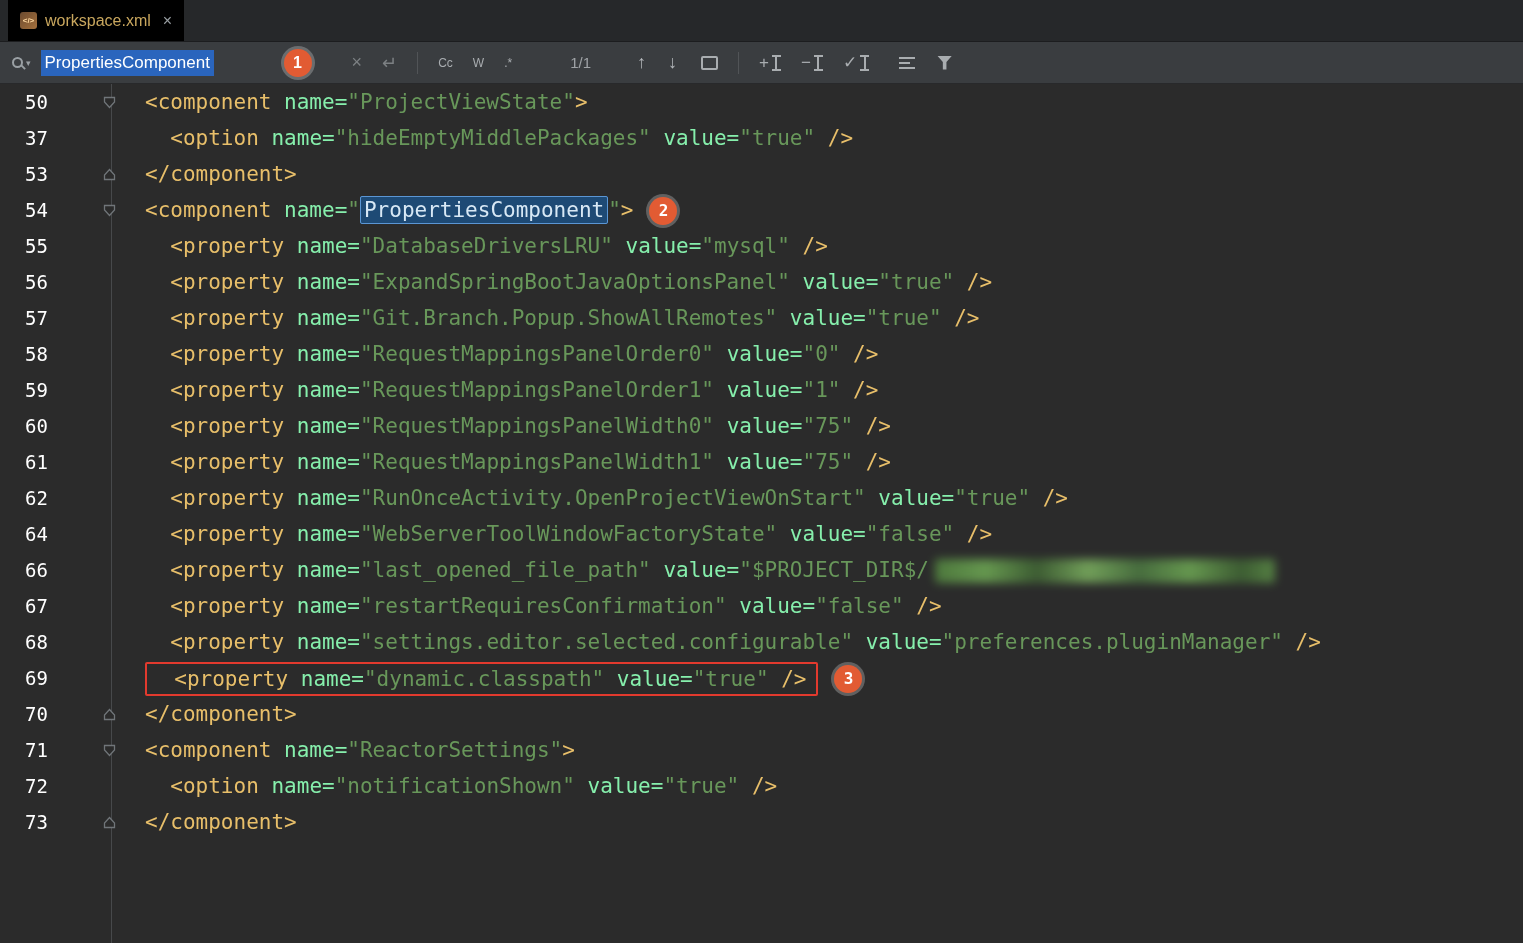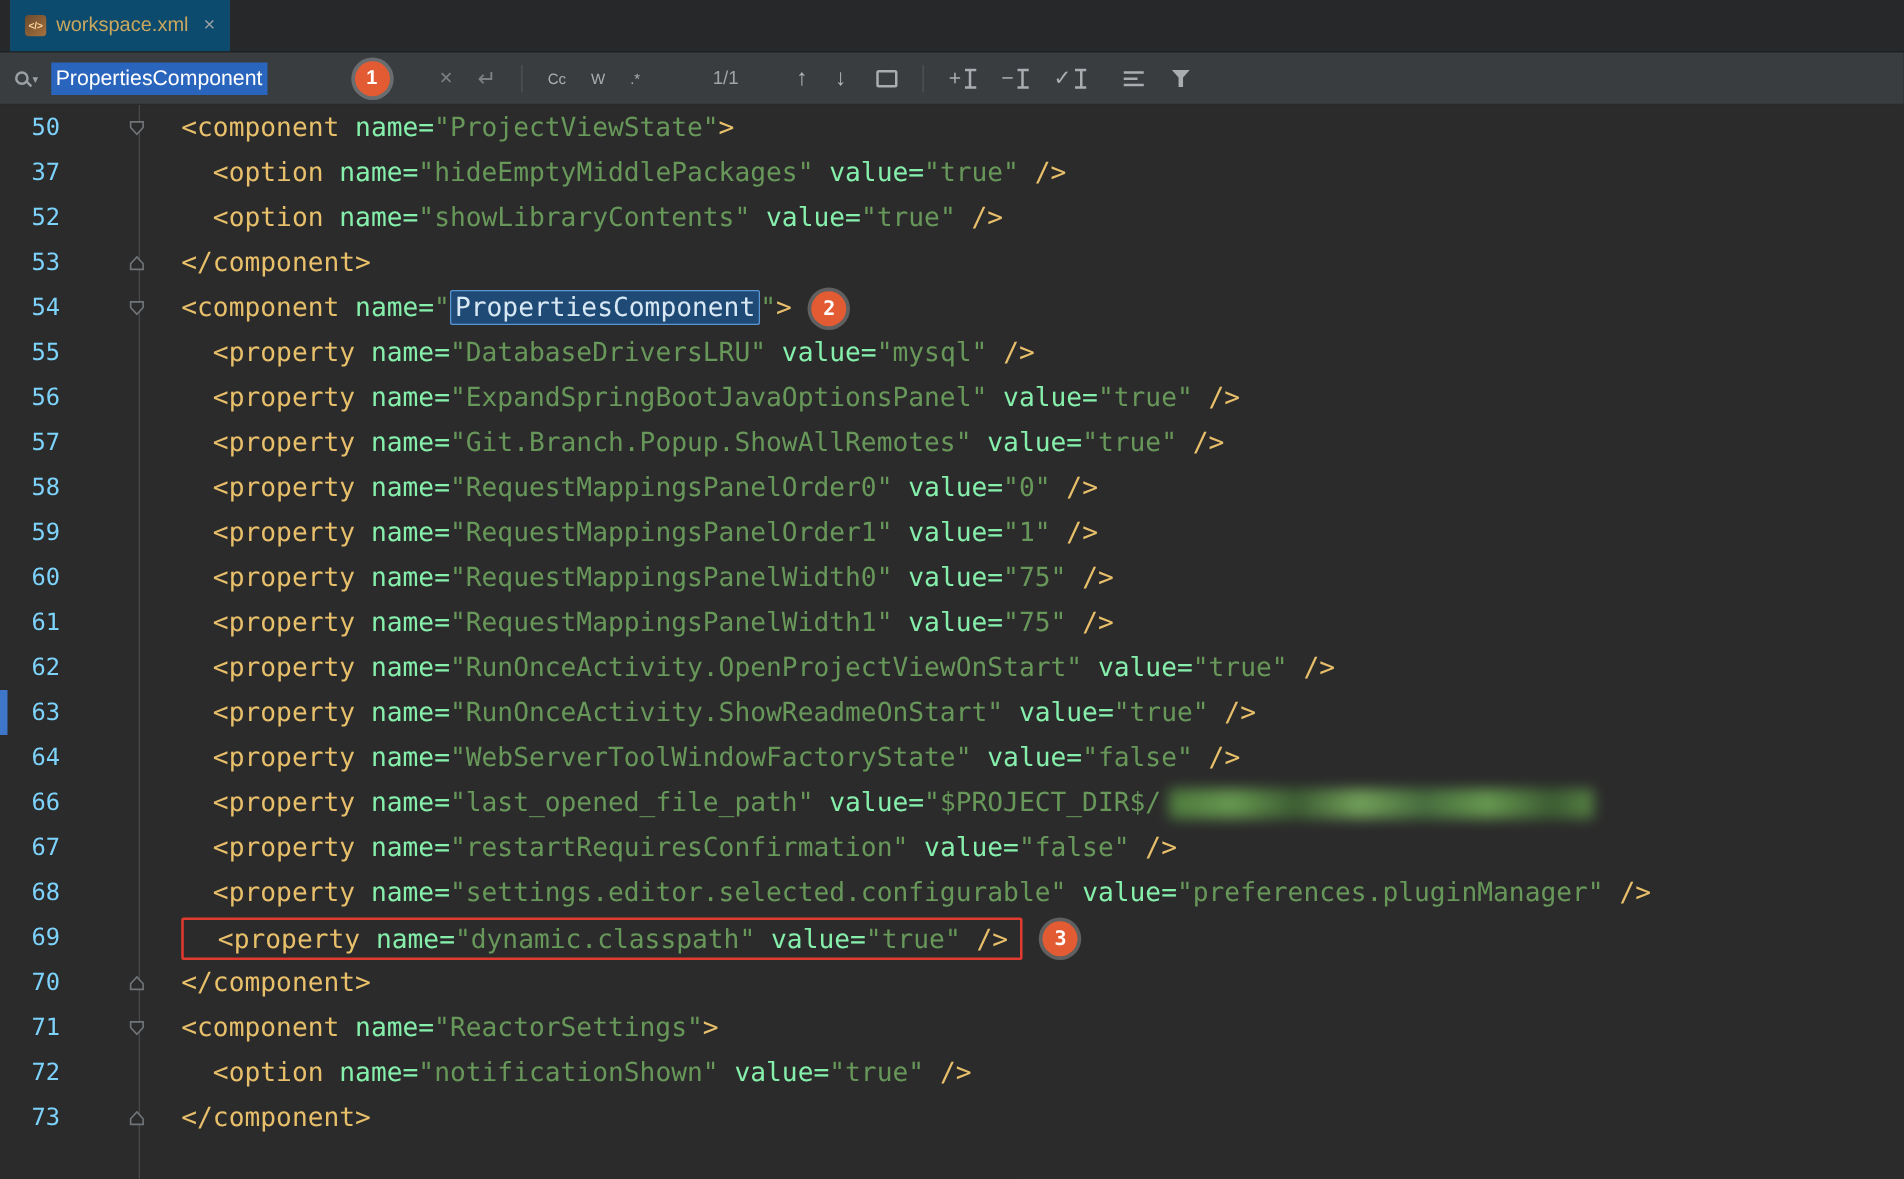--- a/index.html
+++ b/index.html
@@ -3,21 +3,21 @@
 <meta charset="utf-8">
 <style>
   * { margin:0; padding:0; box-sizing:border-box; }
   html,body { width:1523px; height:943px; overflow:hidden; background:#2b2b2b;
               font-family:"Liberation Sans", sans-serif; }
 
   
   .tabbar { height:42px; background:#26282a; border-bottom:1px solid #1c1d1f;
             display:flex; align-items:stretch; }
   .tab { display:flex; align-items:center; gap:8px; padding:0 12px; margin-left:8px;
-         background:#0c4a6e; }
+         background:#000000; }
   .file-icon { width:17px; height:17px; border-radius:3px;
                background:linear-gradient(135deg,#6b4a2f,#a5713d);
                display:flex; align-items:center; justify-content:center;
                color:#ffd9a0; font-size:8px; font-weight:bold; }
   .file-icon::after { content:"</>"; }
   .tab-title { color:#c9a75e; font-size:16px; }
   .tab-close { color:#9aa0a4; font-size:16px; cursor:pointer; margin-left:4px; }
 
   
   .findbar { height:42px; background:#3a3d40; border-bottom:1px solid #28292b;
@@ -64,21 +64,21 @@
             clip-path:polygon(0 0,100% 0,62% 46%,62% 100%,38% 100%,38% 46%); }
 
   
   .editor { position:relative; height:864px; font-family:"DejaVu Sans Mono", monospace; }
   .fold-guide { position:absolute; left:111px; top:0; bottom:0; width:1px;
                 background:#47494b; }
   .row { position:relative; height:36px; display:flex; align-items:center; }
   .gmark { position:absolute; left:0; top:0; bottom:0; width:6px; background:#3e76c9; }
   .gutter { width:118px; flex:none; display:flex; align-items:center; }
   .lnum { display:inline-block; width:48px; text-align:right; font-size:19px;
-          color:#7dd3fc; }
+          color:#ffffff; }
   .fold { width:13px; height:13px; margin-left:55px; display:inline-flex;
           position:relative; z-index:2; }
   .code { flex:1; padding-left:27px; white-space:pre; font-size:21px; line-height:36px; }
   .tok-tag   { color:#e8bf6a;text-align:right; }
   .tok-attr  { color:#86efac; }
   .tok-val   { color:#68975a; }
   .tok-plain { color:#a9b7c6; }
   .tok-match { background:#1e4a75; border:1px solid #5b96d4; border-radius:2px;
                color:#d8e8f5; padding:1px 3px; }
   .tok-redact { display:inline-block; width:340px; height:24px; vertical-align:middle;
@@ -155,27 +155,20 @@
     </div>
     <div class="row">
       <div class="gutter">
         <span class="lnum">37</span>
         <span class="fold"></span>
       </div>
       <div class="code"><span class="tok-plain">  </span><span class="tok-tag">&lt;option </span><span class="tok-attr">name=</span><span class="tok-val">"hideEmptyMiddlePackages"</span><span class="tok-plain"> </span><span class="tok-attr">value=</span><span class="tok-val">"true"</span><span class="tok-tag"> /&gt;</span></div>
     </div>
     <div class="row">
       <div class="gutter">
-        <span class="lnum">52</span>
-        <span class="fold"></span>
-      </div>
-      <div class="code"><span class="tok-plain">  </span><span class="tok-tag">&lt;option </span><span class="tok-attr">name=</span><span class="tok-val">"showLibraryContents"</span><span class="tok-plain"> </span><span class="tok-attr">value=</span><span class="tok-val">"true"</span><span class="tok-tag"> /&gt;</span></div>
-    </div>
-    <div class="row">
-      <div class="gutter">
         <span class="lnum">53</span>
         <span class="fold">
           <svg width="13" height="13">
             <polygon points="6.5,1.5 11.5,7 11.5,11.5 1.5,11.5 1.5,7" fill="#2b2b2b" stroke="#707579" stroke-width="1.3"></polygon>
           </svg>
         </span>
       </div>
       <div class="code"><span class="tok-tag">&lt;/component&gt;</span></div>
     </div>
     <div class="row">
@@ -239,28 +232,20 @@
       <div class="code"><span class="tok-plain">  </span><span class="tok-tag">&lt;property </span><span class="tok-attr">name=</span><span class="tok-val">"RequestMappingsPanelWidth1"</span><span class="tok-plain"> </span><span class="tok-attr">value=</span><span class="tok-val">"75"</span><span class="tok-tag"> /&gt;</span></div>
     </div>
     <div class="row">
       <div class="gutter">
         <span class="lnum">62</span>
         <span class="fold"></span>
       </div>
       <div class="code"><span class="tok-plain">  </span><span class="tok-tag">&lt;property </span><span class="tok-attr">name=</span><span class="tok-val">"RunOnceActivity.OpenProjectViewOnStart"</span><span class="tok-plain"> </span><span class="tok-attr">value=</span><span class="tok-val">"true"</span><span class="tok-tag"> /&gt;</span></div>
     </div>
     <div class="row">
-      <div class="gmark"></div>
-      <div class="gutter">
-        <span class="lnum">63</span>
-        <span class="fold"></span>
-      </div>
-      <div class="code"><span class="tok-plain">  </span><span class="tok-tag">&lt;property </span><span class="tok-attr">name=</span><span class="tok-val">"RunOnceActivity.ShowReadmeOnStart"</span><span class="tok-plain"> </span><span class="tok-attr">value=</span><span class="tok-val">"true"</span><span class="tok-tag"> /&gt;</span></div>
-    </div>
-    <div class="row">
       <div class="gutter">
         <span class="lnum">64</span>
         <span class="fold"></span>
       </div>
       <div class="code"><span class="tok-plain">  </span><span class="tok-tag">&lt;property </span><span class="tok-attr">name=</span><span class="tok-val">"WebServerToolWindowFactoryState"</span><span class="tok-plain"> </span><span class="tok-attr">value=</span><span class="tok-val">"false"</span><span class="tok-tag"> /&gt;</span></div>
     </div>
     <div class="row">
       <div class="gutter">
         <span class="lnum">66</span>
         <span class="fold"></span>

